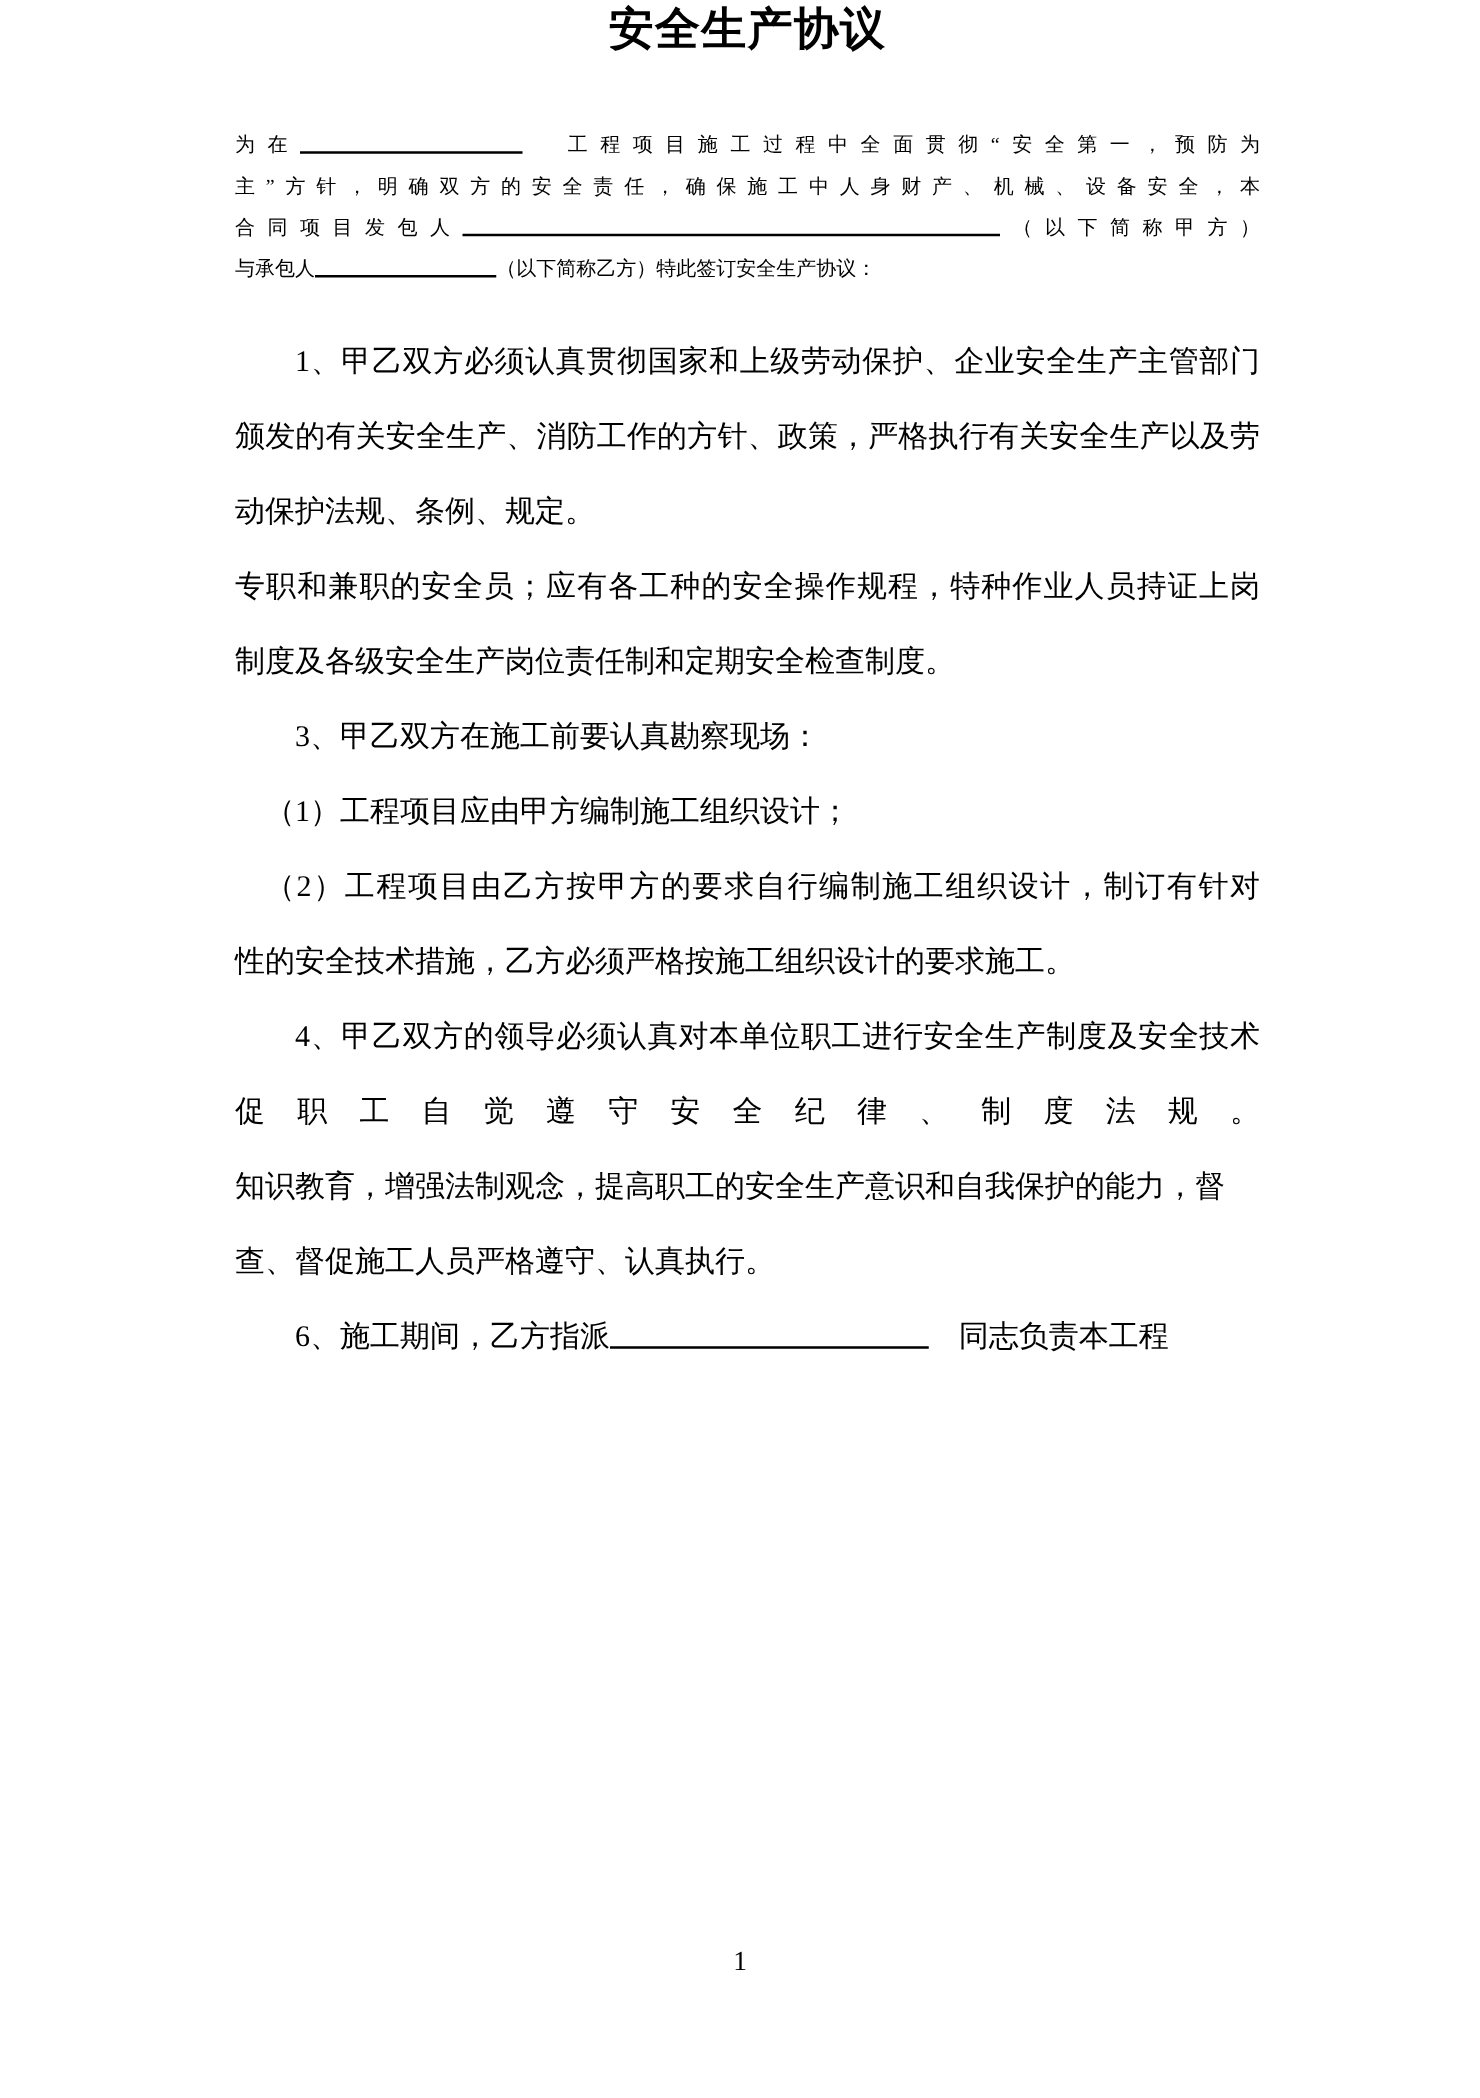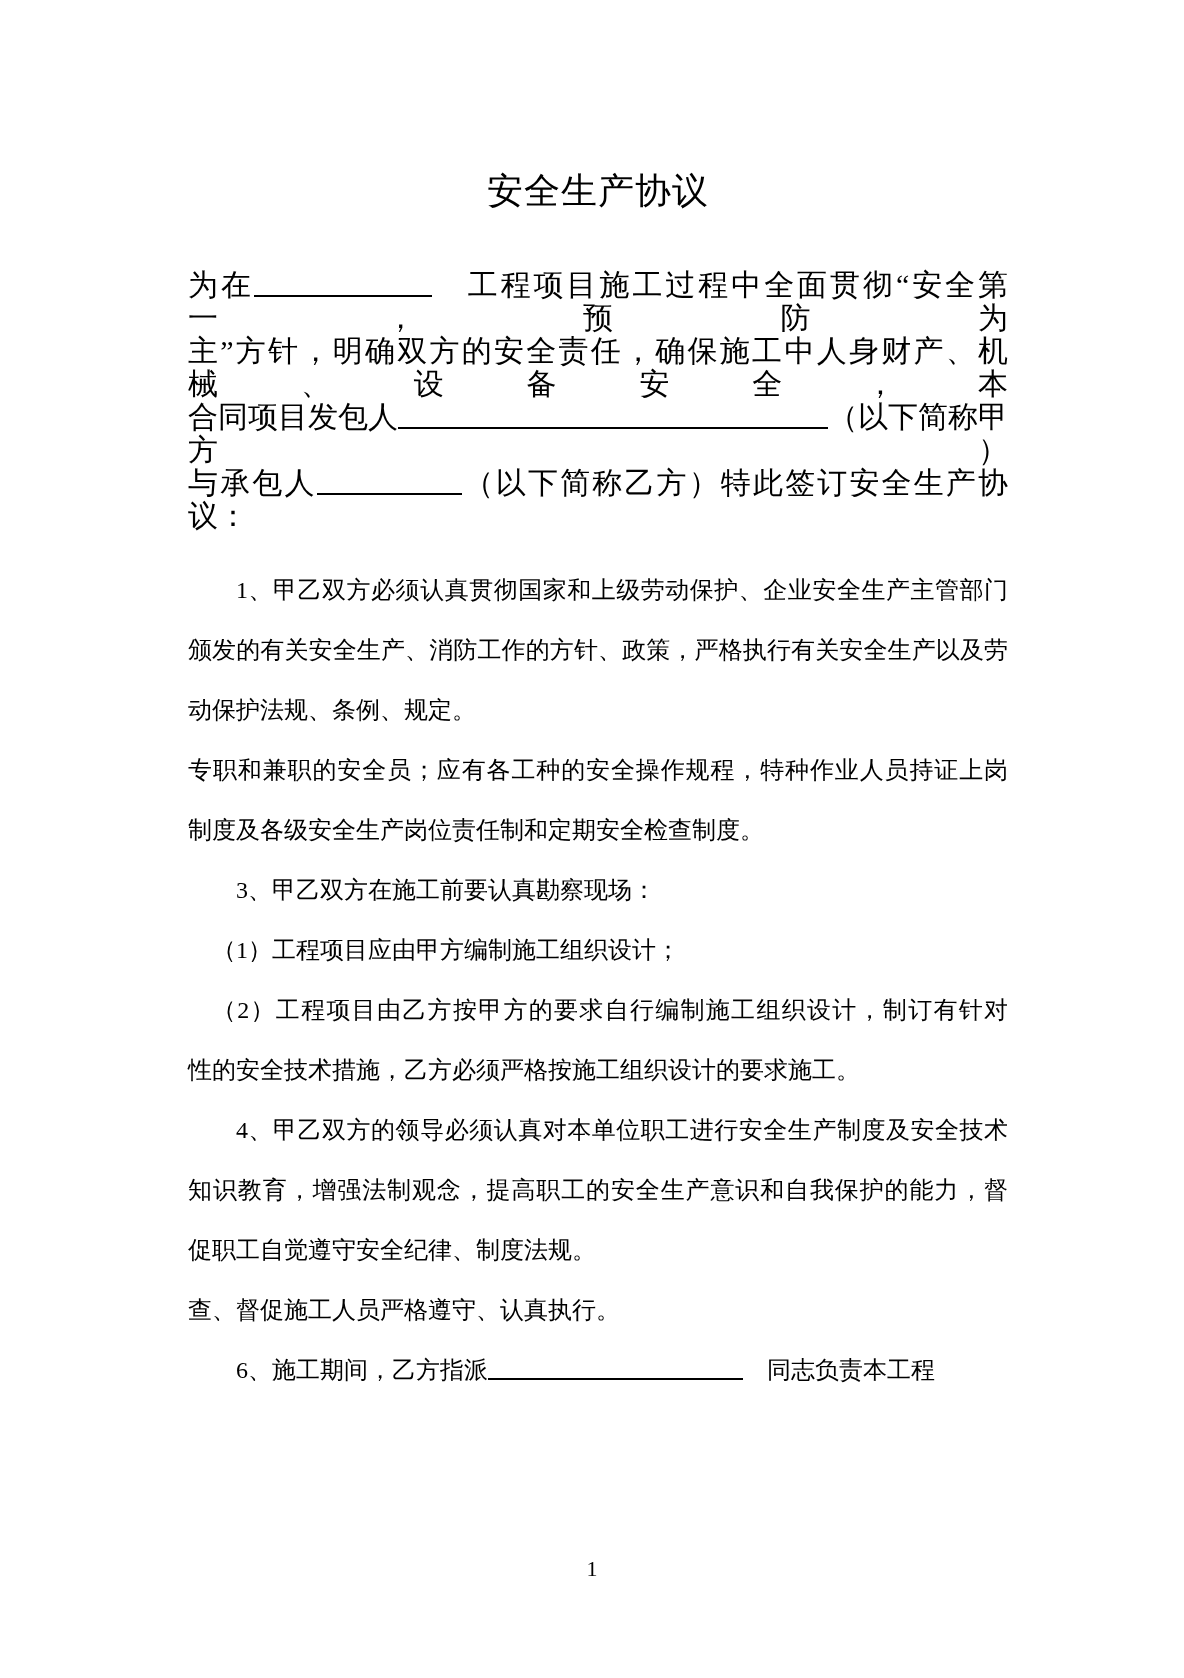--- a/index.html
+++ b/index.html
@@ -3,24 +3,24 @@
 <meta charset="utf-8">
 <style>
   html,body{margin:0;padding:0;background:#e8e8e8;}
   .page{
     width:1184px;height:1678px;background:#ffffff;position:relative;
     margin:0 auto;overflow:hidden;color:#000;
     font-family:"Liberation Serif","DejaVu Serif",serif;
   }
   .content{position:absolute;left:188px;top:0;width:820px;}
   .doc-title{
-    margin-top:168px;font-size:36px;font-weight:normal;line-height:46px;
+    font-size:36px;font-weight:bold;line-height:46px;
     text-align:center;letter-spacing:1px;
   }
-  .preamble{margin-top:54px;font-size:30px;line-height:33px;}
+  .preamble{margin-top:54px;font-size:16px;line-height:33px;}
   .section-label{margin-top:43px;font-size:24px;line-height:32px;}
   .items{margin-top:28px;font-size:24px;line-height:60px;}
   .para{margin:0;}
   .line{text-align:justify;}
   .para .line:not(:last-child){text-align-last:justify;}
   .ind1{text-indent:24px;}
   .ind2{text-indent:48px;}
   .blank{
     display:inline-block;vertical-align:baseline;
     border-bottom:2px solid #000;height:18px;
@@ -63,22 +63,22 @@
         </div>
         <div class="para">
           <div class="line ind1">（1）工程项目应由甲方编制施工组织设计；</div>
         </div>
         <div class="para">
           <div class="line ind1">（2）工程项目由乙方按甲方的要求自行编制施工组织设计，制订有针对</div>
           <div class="line">性的安全技术措施，乙方必须严格按施工组织设计的要求施工。</div>
         </div>
         <div class="para">
           <div class="line ind2">4、甲乙双方的领导必须认真对本单位职工进行安全生产制度及安全技术</div>
+          <div class="line">促职工自觉遵守安全纪律、制度法规。</div>
           <div class="line">知识教育，增强法制观念，提高职工的安全生产意识和自我保护的能力，督</div>
-          <div class="line">促职工自觉遵守安全纪律、制度法规。</div>
         </div>
         <div class="para">
           <div class="line">查、督促施工人员严格遵守、认真执行。</div>
         </div>
         <div class="para">
           <div class="line ind2">6、施工期间，乙方指派<span class="blank" style="width: 255px;"></span>　同志负责本工程</div>
         </div>
       </div>
   </div>
 

